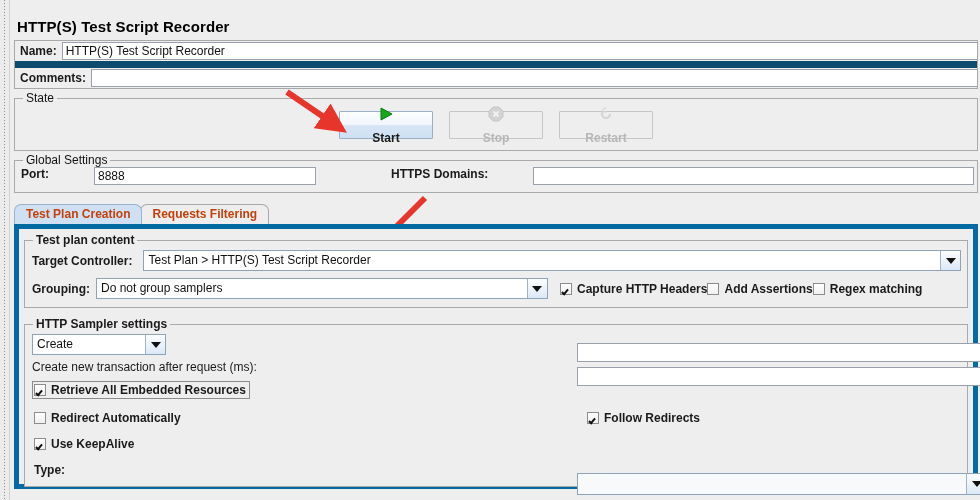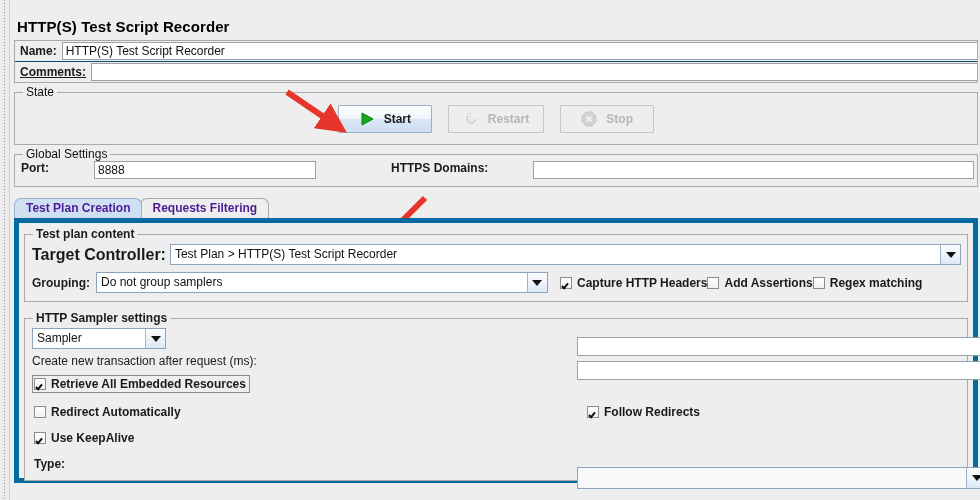--- a/index.html
+++ b/index.html
@@ -54,21 +54,21 @@
   .name-block {
     margin: 0 2px 0 4px;
     border: 1px solid #a8a8a8;
     background: #eeeeee;
   }
   .field-row {
     display: flex;
     align-items: center;
     height: 20px;
   }
-  .field-row + .field-row { border-top: 1px solid #0c4a6e; text-decoration: underline; }
+  .field-row + .field-row { border-top: 7px solid #0c4a6e; }
   .field-label {
     font-weight: bold;
     font-size: 12px;
     padding: 0 5px 0 5px;
     white-space: nowrap;
   }
   .txt {
     flex: 1;
     height: 18px;
     background: #ffffff;
@@ -118,20 +118,21 @@
     height: 28px;
     padding: 0 14px;
     font-size: 12px;
     font-weight: bold;
     box-sizing: border-box;
     border: 1px solid #9bb0c6;
     border-radius: 1px;
     background: linear-gradient(to bottom, #fdfeff 0%, #f1f6fc 48%, #d7e5f5 52%, #cfe0f4 100%);
     color: #1a1a1a;
     cursor: pointer;
+    flex-direction: column;
   }
   .jbtn.disabled {
     border: 1px solid #c6c6c6;
     background: #eeeeee;
     color: #b6b6b6;
     cursor: default;
   }
   .ic { width: 16px; height: 16px; display: block; }
 
   
@@ -163,21 +164,21 @@
     height: 20px;
     line-height: 19px;
     padding: 0 11px;
     font-size: 12px;
     font-weight: bold;
     border: 1px solid #a9a9a9;
     border-bottom: none;
     border-top-left-radius: 7px;
     border-top-right-radius: 7px;
     background: #eeeeee;
-    color: #4c1d95;
+    color: #c2410c;
     box-sizing: border-box;
     cursor: pointer;
     margin-right: -2px;
   }
   .tab.selected {
     background: #cfe0f3;
     border-color: #9ab2cc;
     position: relative;
     z-index: 3;
   }
@@ -244,21 +245,21 @@
   }
   .combo.empty .combo-text { background: #f7f9fb; }
   .caret {
     width: 0; height: 0;
     border-left: 5px solid transparent;
     border-right: 5px solid transparent;
     border-top: 6px solid #111111;
   }
 
   #target-controller-row { padding: 9px 6px 0 7px; }
-  #target-controller-row .lbl { font-weight: bold; font-size: 16px; margin-right: 4px; white-space: nowrap;}
+  #target-controller-row .lbl { font-weight: bold; font-size: 12px; margin-right: 11px; white-space: nowrap;}
   #target-controller-combo { flex: 1; }
 
   #grouping-row { padding: 7px 6px 8px 7px; }
   #grouping-row .lbl { font-weight: bold; font-size: 12px; margin-right: 6px; white-space: nowrap;}
   #grouping-combo { width: 452px; }
 
   
   .cb {
     display: inline-flex;
     align-items: center;
@@ -361,34 +362,34 @@
           <svg width="16" height="16" viewBox="0 0 16 16">
             <polygon points="3,2 14,8 3,14" fill="#17a81a" stroke="#0d7a10" stroke-width="1"></polygon>
           </svg>
         </span>
         <span>Start</span>
       </div>
 
       <div class="jbtn disabled">
         <span class="ic">
           <svg width="16" height="16" viewBox="0 0 16 16">
-            <path d="M13 8 A5 5 0 1 1 8 3 L8 1 L3.5 4 L8 7 L8 5 A3 3 0 1 0 11 8 Z" fill="#d3d3d3"></path>
+            <polygon points="5.2,1 10.8,1 15,5.2 15,10.8 10.8,15 5.2,15 1,10.8 1,5.2" fill="#d3d3d3" stroke="#c4c4c4" stroke-width="1"></polygon>
+            <path d="M5.5 5.5 L10.5 10.5 M10.5 5.5 L5.5 10.5" stroke="#f2f2f2" stroke-width="1.8"></path>
           </svg>
         </span>
-        <span>Restart</span>
+        <span>Stop</span>
       </div>
 
       <div class="jbtn disabled">
         <span class="ic">
           <svg width="16" height="16" viewBox="0 0 16 16">
-            <polygon points="5.2,1 10.8,1 15,5.2 15,10.8 10.8,15 5.2,15 1,10.8 1,5.2" fill="#d3d3d3" stroke="#c4c4c4" stroke-width="1"></polygon>
-            <path d="M5.5 5.5 L10.5 10.5 M10.5 5.5 L5.5 10.5" stroke="#f2f2f2" stroke-width="1.8"></path>
+            <path d="M13 8 A5 5 0 1 1 8 3 L8 1 L3.5 4 L8 7 L8 5 A3 3 0 1 0 11 8 Z" fill="#d3d3d3"></path>
           </svg>
         </span>
-        <span>Stop</span>
+        <span>Restart</span>
       </div>
 
     </div>
   </div>
 
   <div class="group" id="global-group">
     <span class="group-title">Global Settings</span>
     <div class="gs-row">
       <span class="gs-label">Port:</span>
       <input class="txt" id="port-input" value="8888" style="">
@@ -441,21 +442,21 @@
           </span>
         </div>
       </div>
     </div>
 
     <div class="inner-group" id="sampler-group">
       <span class="group-title">HTTP Sampler settings</span>
 
       <div class="sampler-line">
         <div class="combo" id="prefix-combo">
-          <div class="combo-text">Sampler</div>
+          <div class="combo-text">Create</div>
           <div class="combo-arrow">
               <span class="caret"></span>
             </div>
         </div>
         <input class="flat-input" id="prefix-blank-field" style="position: absolute; left: 552px; top: 9px; width: 410px;" value="">
       </div>
 
       <div>
         <div id="transaction-label">Create new transaction after request (ms):</div>
         <input class="flat-input" id="transaction-field" style="position: absolute; left: 552px; top: 40px; width: 410px;" value="">

